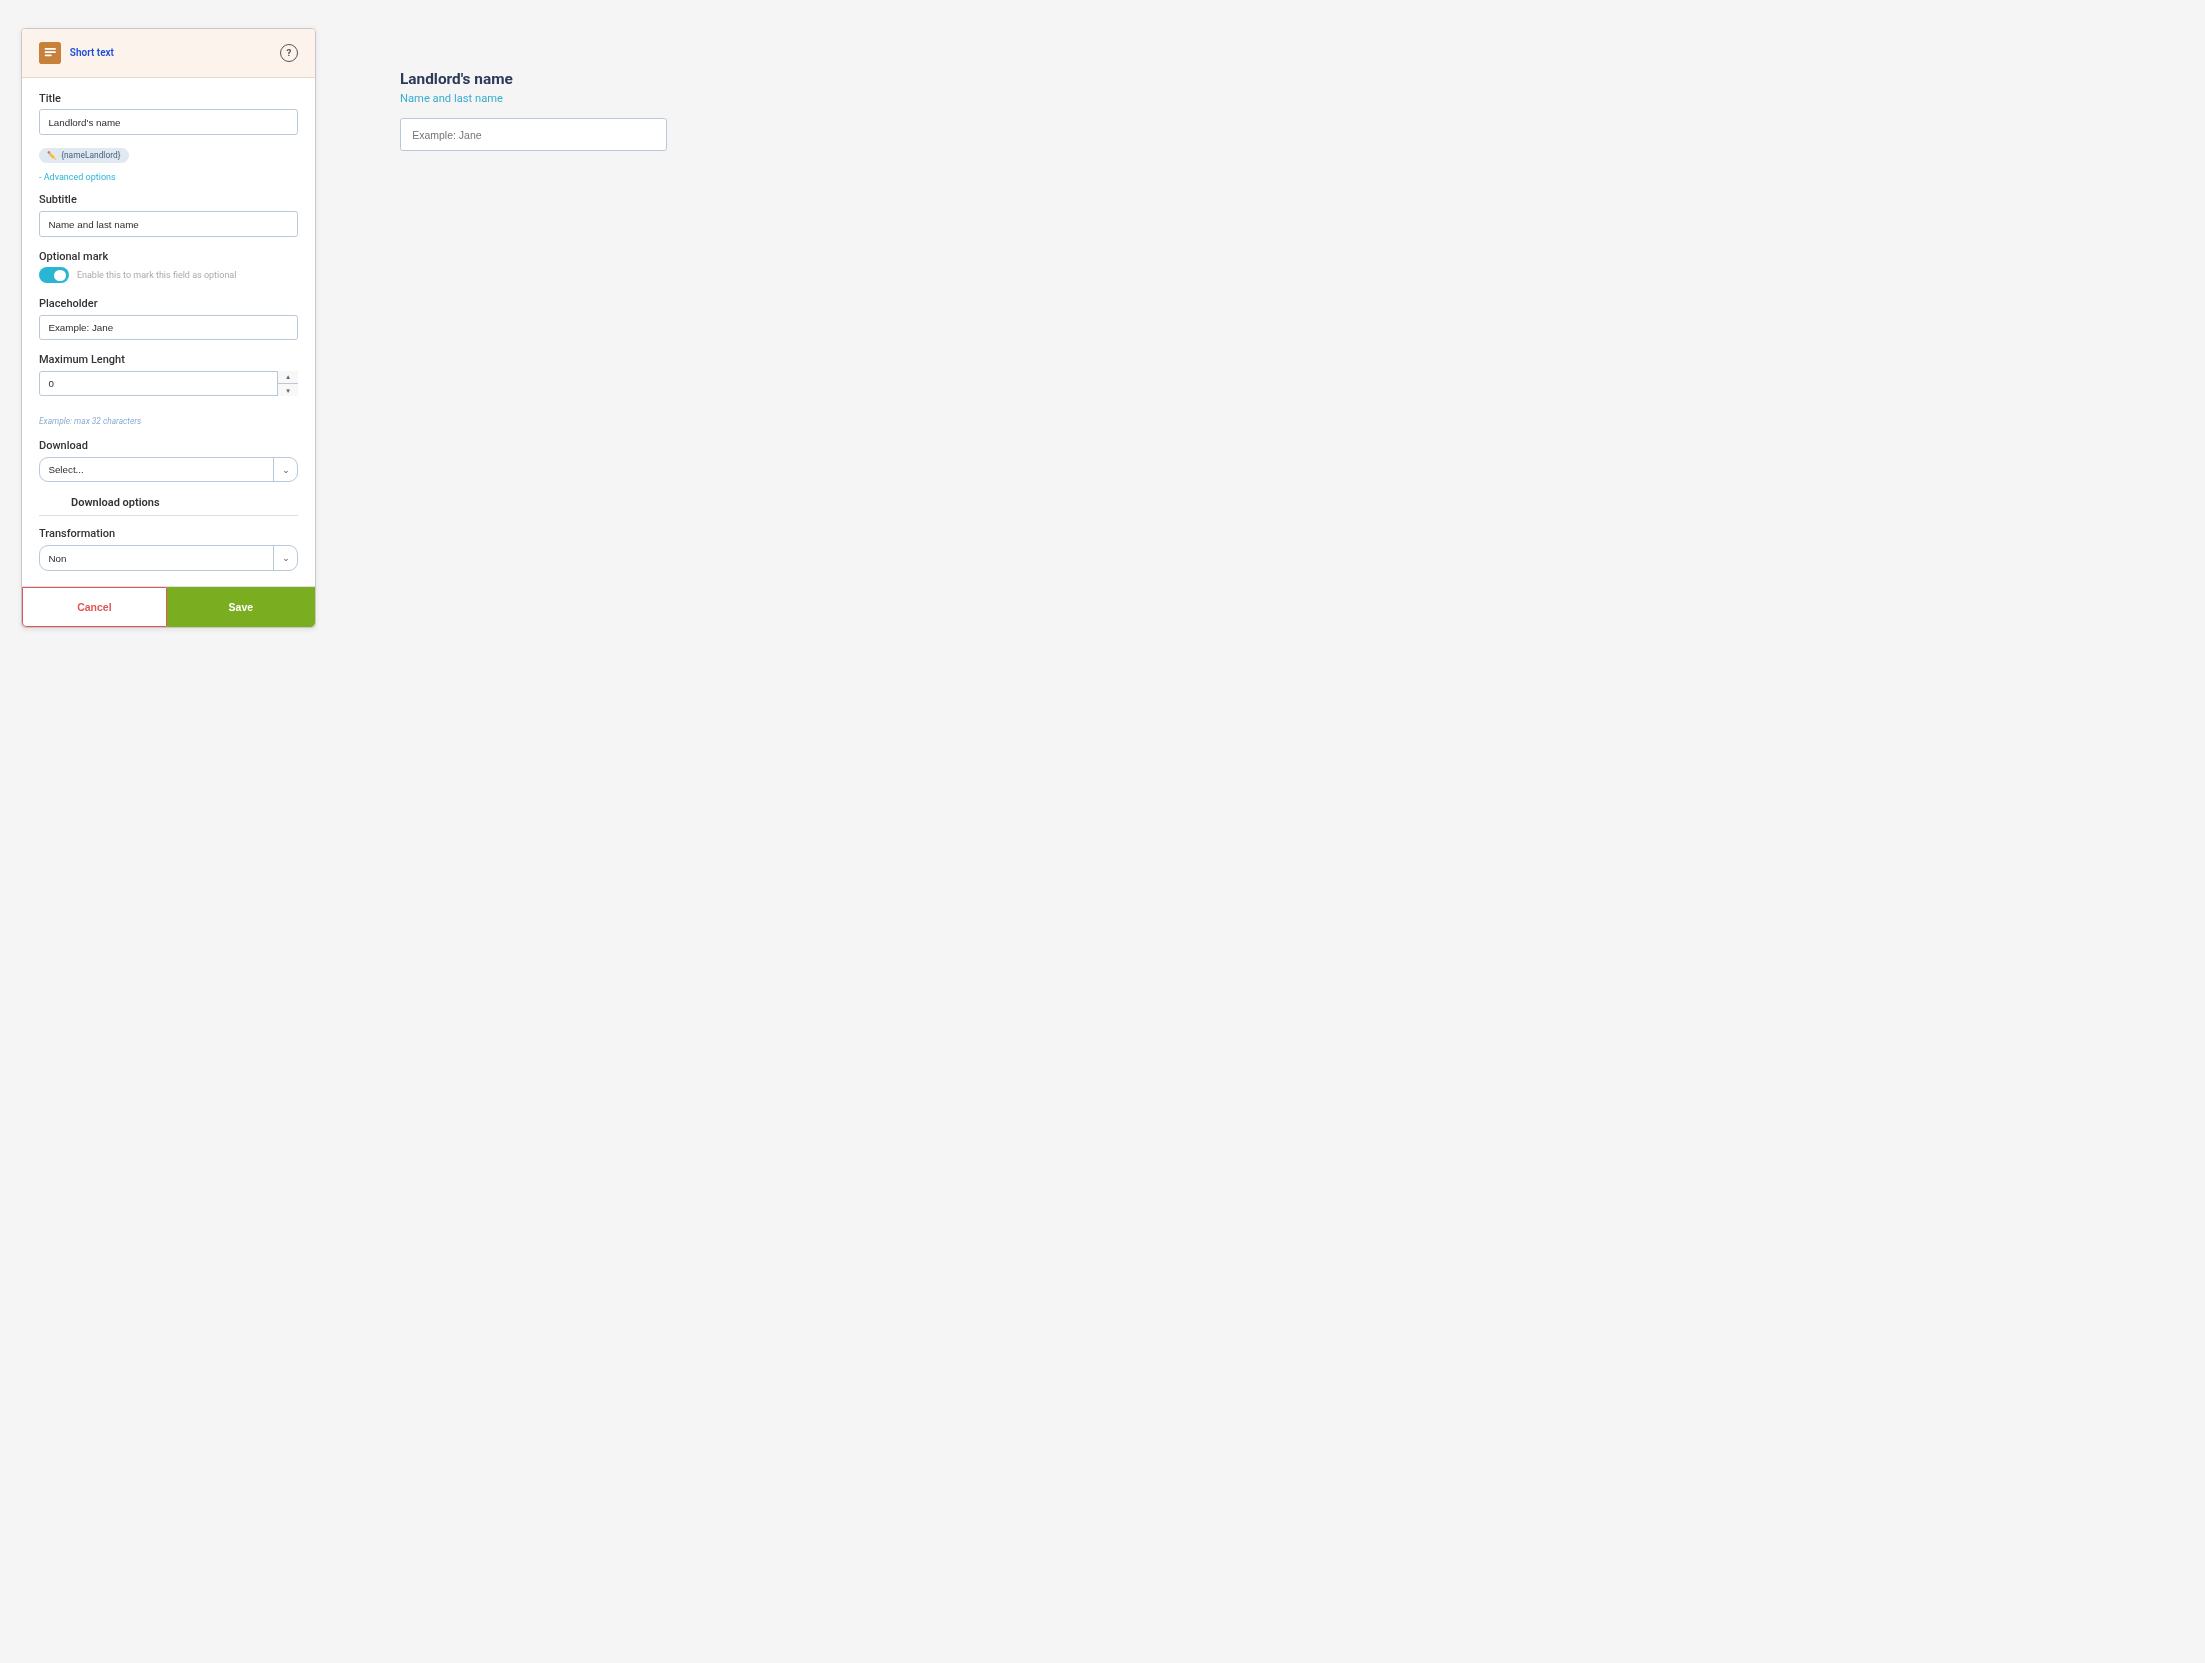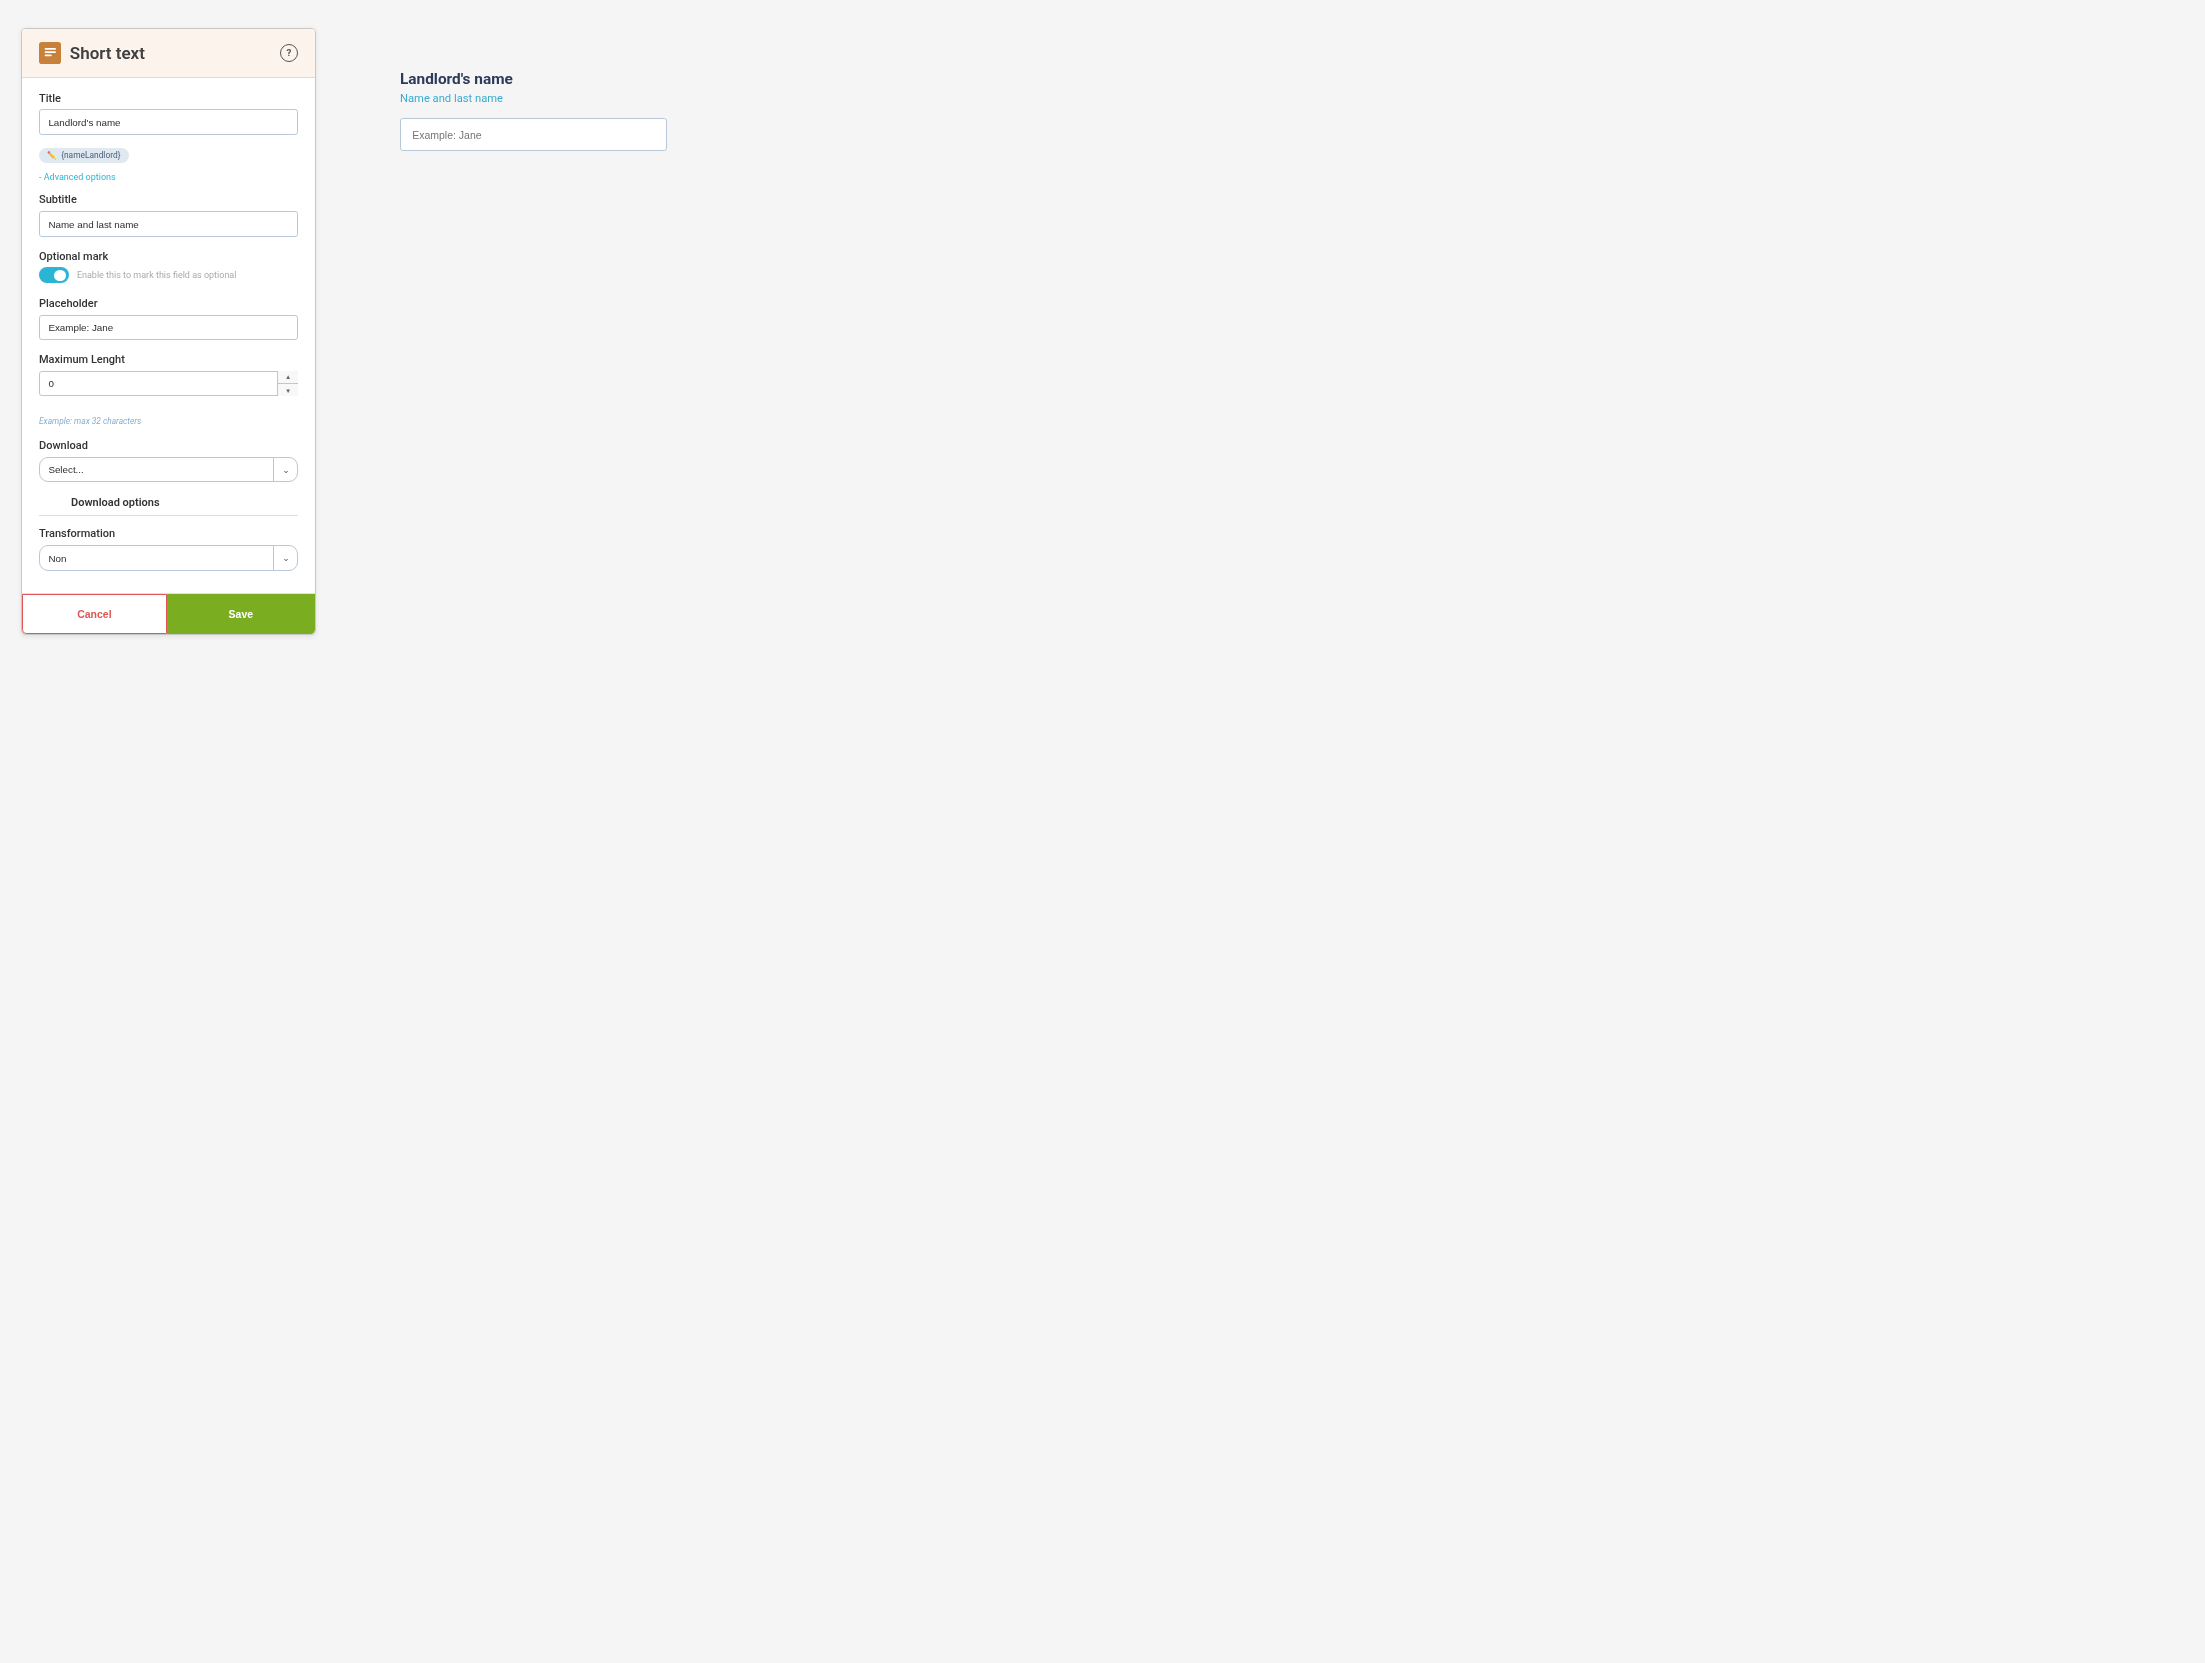--- a/index.html
+++ b/index.html
@@ -56,23 +56,23 @@
       align-items: center;
       justify-content: center;
     }
 
     .header-icon svg {
       width: 12.6px;
       height: 12.6px;
     }
 
     .dialog-title {
-      font-size: 17px;
+      font-size: 10px;
       font-weight: 600;
-      color: #404040;
+      color: #1d4ed8;
     }
 
     .help-icon {
       width: 18px;
       height: 18px;
       border: 1.4px solid #555;
       border-radius: 50%;
       display: flex;
       align-items: center;
       justify-content: center;
@@ -281,21 +281,21 @@
 
     .section-line {
       height: 0.7px;
       background: #ddd;
       margin-top: 5.6px;
     }
 
     .dialog-footer {
       display: flex;
       border-top: 0.7px solid #e0e0e0;
-      margin-top: 22px;
+      margin-top: 15px;
     }
 
     .btn-cancel {
       flex: 1;
       padding: 11.2px;
       border: 1.4px solid #e05555;
       background: #fff;
       color: #e05555;
       font-size: 10.5px;
       font-weight: 600;

